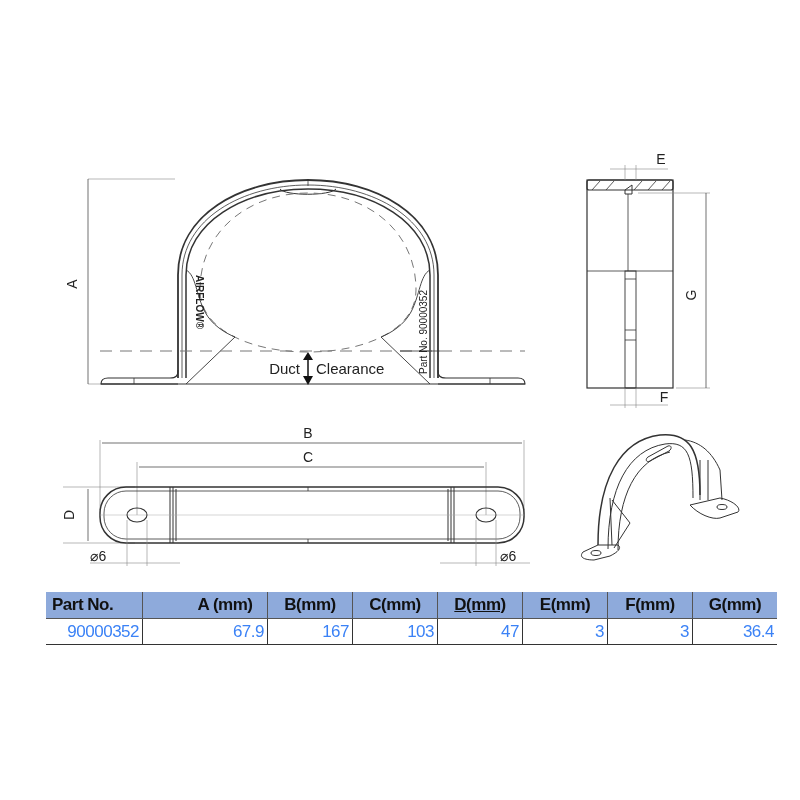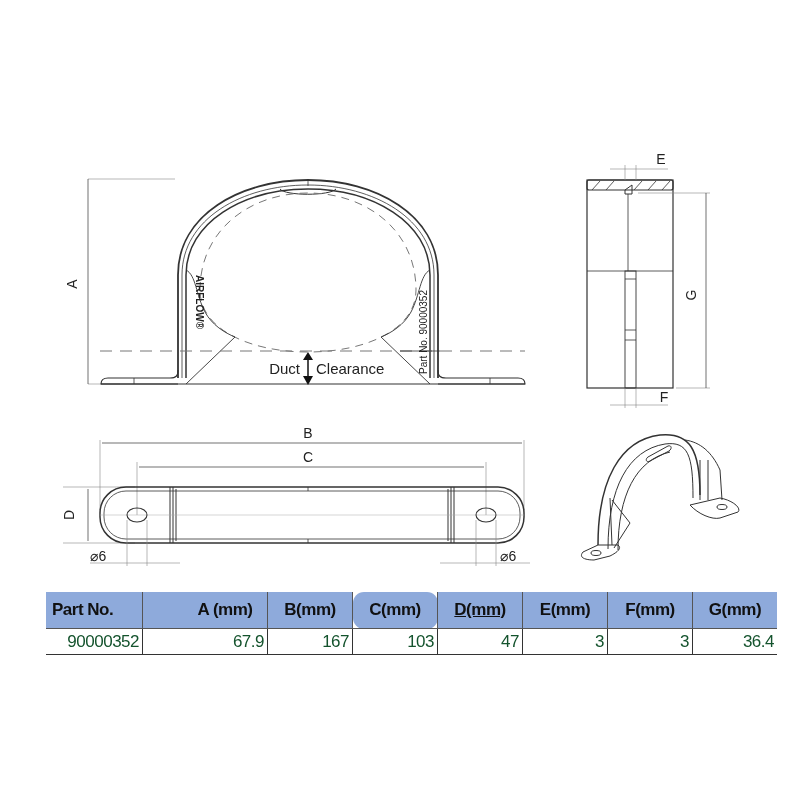--- a/index.html
+++ b/index.html
@@ -1,22 +1,22 @@
 <!DOCTYPE html>
 <html><head>
 <meta charset="utf-8">
 <style>
   html, body { margin:0; padding:0; background:#ffffff; }
   body { width:800px; height:800px; position:relative; overflow:hidden; font-family:"Liberation Sans", sans-serif; }
   svg.drawing { position:absolute; left:0; top:0; }
   .lbl { font-family:"Liberation Sans", sans-serif; fill:#222; }
   table.spec { position:absolute; left:46px; top:592px; border-collapse:collapse; font-family:"Liberation Sans", sans-serif; font-size:17px; }
-  table.spec th { background:#8eaadb; color:#111; font-weight:bold; height:36px; border-left:1px solid #555; border-bottom:1px solid #555; padding:0 6px; letter-spacing:-0.5px; }
+  table.spec th { background:#8eaadb; color:#111; font-weight:bold; height:26px; border-left:1px solid #555; border-bottom:1px solid #555; padding:0 6px; letter-spacing:-0.5px; }
   table.spec th:first-child { border-left:none; }
-  table.spec td { height:25px; text-align:right; border-left:1px solid #333; border-bottom:1px solid #333; padding:0 3px; color:#14532d; font-size:17px; letter-spacing:-0.5px; }
+  table.spec td { height:25px; text-align:right; border-left:1px solid #333; border-bottom:1px solid #333; padding:0 3px; color:#3b82f6; font-size:17px; letter-spacing:-0.5px; }
   table.spec td:first-child { border-left:none; }
 </style>
 </head>
 <body>
 
 <svg class="drawing" width="800" height="800" viewBox="0 0 800 800" xmlns="http://www.w3.org/2000/svg">
 
   <g stroke="#333" fill="none">
 
     <line x1="88" y1="179" x2="175" y2="179" stroke-width="0.6" stroke="#888"></line>
@@ -146,21 +146,21 @@
     <line x1="610" y1="498" x2="612" y2="545"></line>
   </g>
 </svg>
 
 <table class="spec">
   <thead>
     <tr>
       <th style="width:84px;text-align:left;">Part No.</th>
       <th style="width:72px;padding-left:46px;">A (mm)</th>
       <th style="width:72px;">B(mm)</th>
-      <th style="width:72px;border-radius:11px;">C(mm)</th>
+      <th style="width:72px;">C(mm)</th>
       <th style="width:72px;text-decoration:underline;">D(mm)</th>
       <th style="width:72px;">E(mm)</th>
       <th style="width:72px;">F(mm)</th>
       <th style="width:72px;">G(mm)</th>
     </tr>
   </thead>
   <tbody>
     <tr>
       <td>90000352</td>
       <td>67.9</td>

